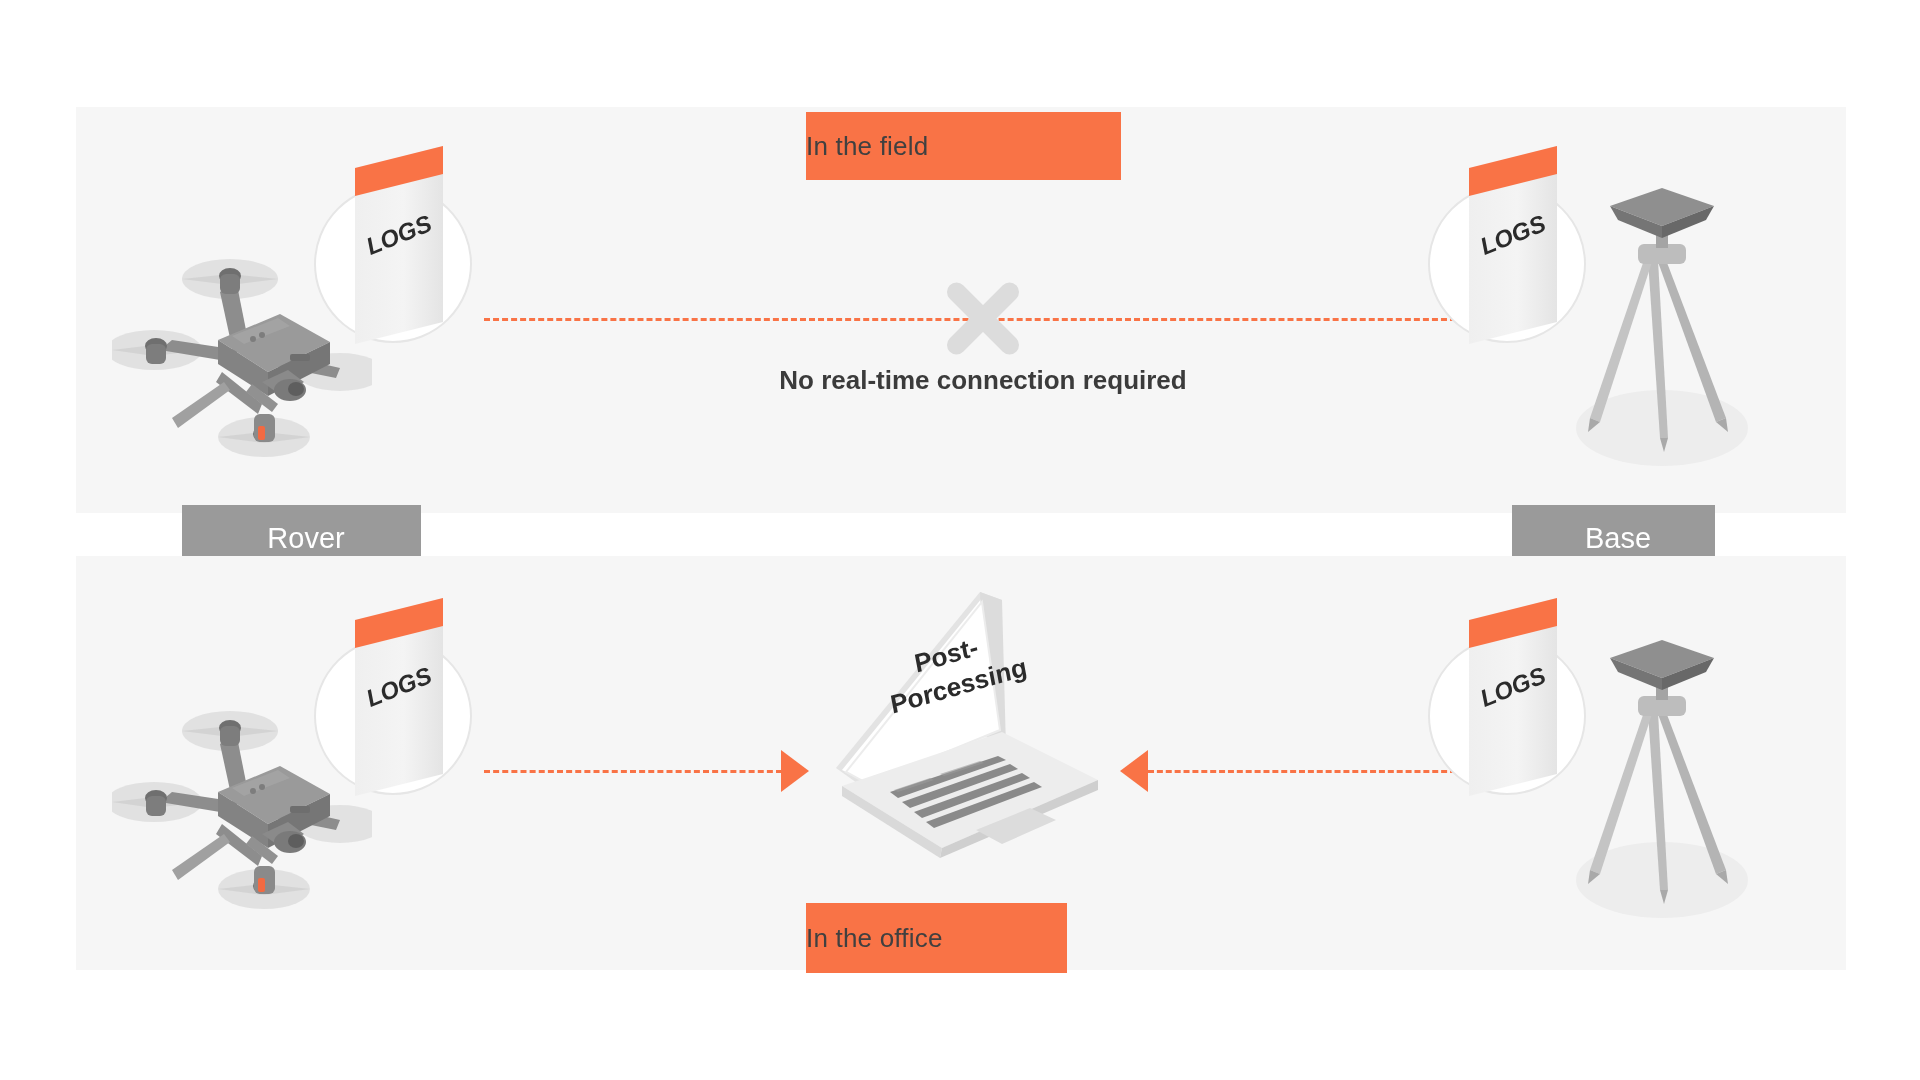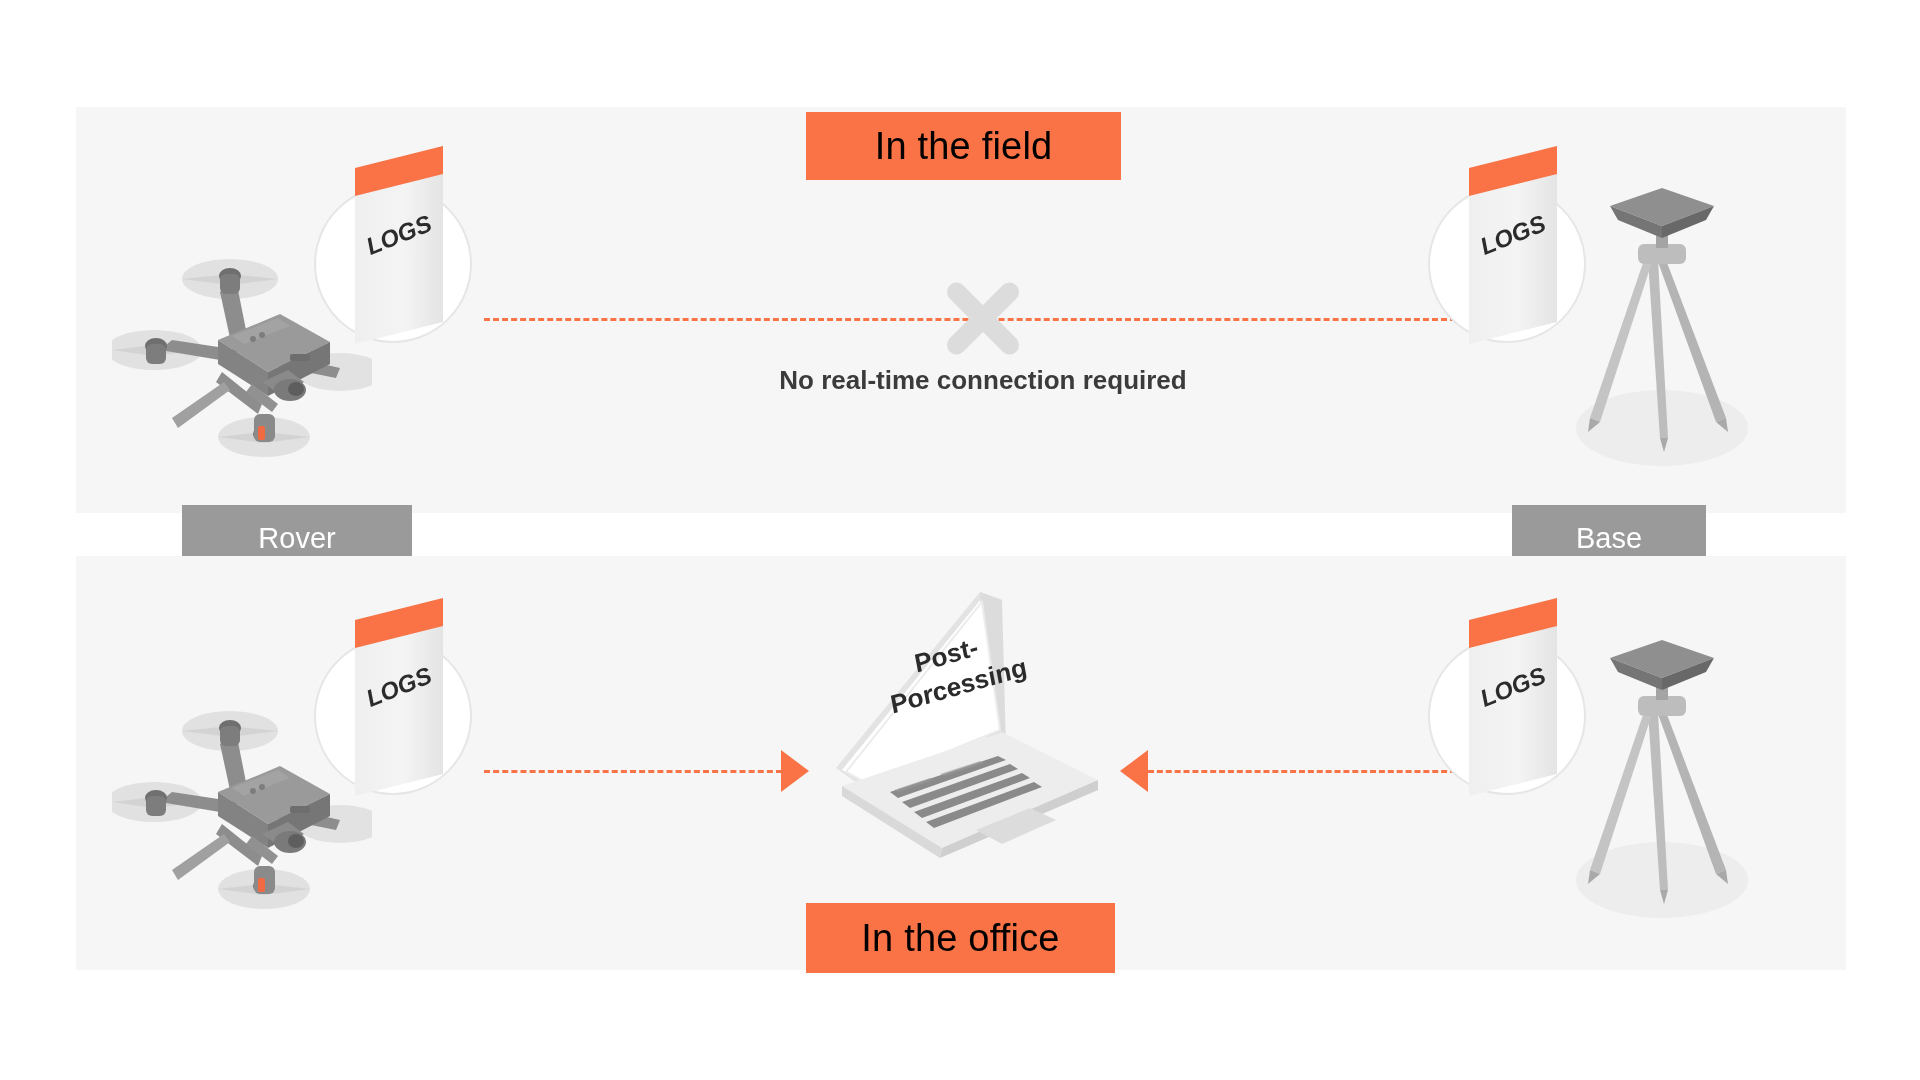--- a/index.html
+++ b/index.html
@@ -28,41 +28,41 @@
     width: 1770px;
     background: #f6f6f6;
   }
   .panel-field  { top: 107px; height: 406px; }
   .panel-office { top: 556px; height: 414px; }
 
   
   .banner {
     position: absolute;
     background: #f97346;
-    color: #000000;
+    color: #404040;
     display: flex;
     align-items: center;
-    justify-content: center;
-    font-size: 38px;
+    font-size: 26px;
     letter-spacing: 0.2px;
     line-height: 1;
   }
   .banner-field  { left: 806px; top: 112px; width: 315px; height: 68px; }
-  .banner-office { left: 806px; top: 903px; width: 309px; height: 70px; }
+  .banner-office { left: 806px; top: 903px; width: 261px; height: 70px; }
 
   
   .role-label {
     position: absolute;
     background: #9a9a9a;
     color: #ffffff;
     display: flex;
     align-items: center;
     justify-content: center;
     font-size: 29px;
     line-height: 1;
+    padding-left: 9px;
   }
   .role-rover { left: 182px; top: 505px; width: 230px; height: 67px; }
   .role-base  { left: 1512px; top: 505px; width: 194px; height: 67px; justify-content: center; }
 
   
   .dash-line {
     position: absolute;
     height: 0;
     border-top: 3px dashed #f97346;
   }

